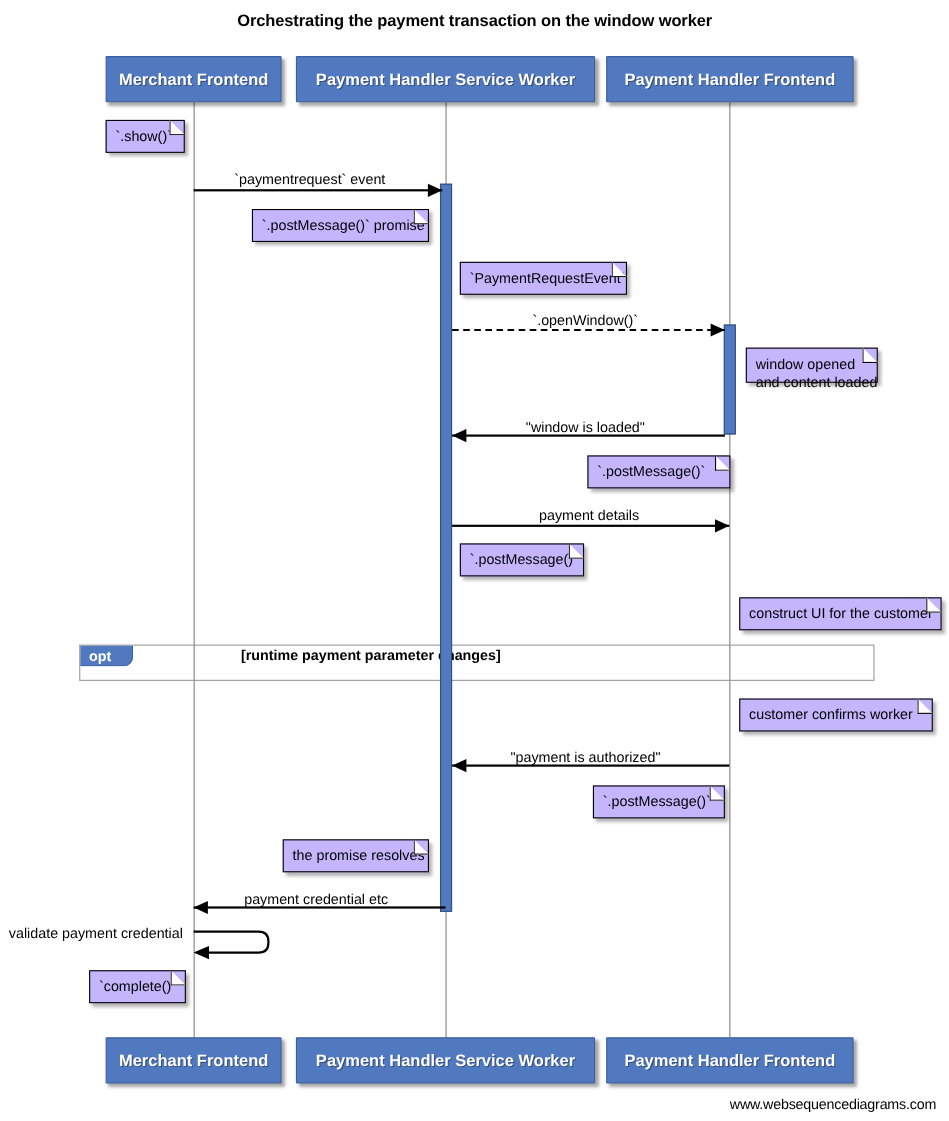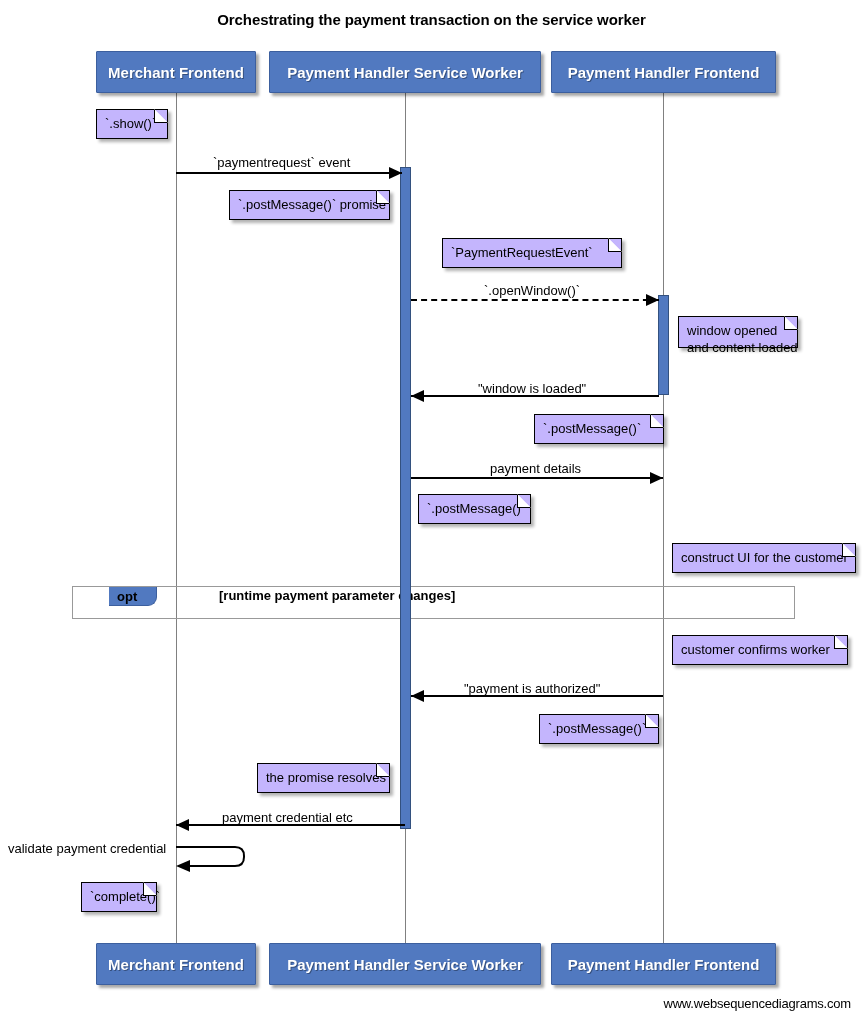--- a/index.html
+++ b/index.html
@@ -176,46 +176,45 @@
     position: absolute;
     left: 0;
     top: 0;
     height: 19px;
     min-width: 48px;
     background: #5179c0;
     border: 1px solid #3c5f9e;
     border-top: none;
     border-left: none;
     border-bottom-right-radius: 9px;
-    color: #000000;
+    color: #ffffff;
     font-size: 13px;
     font-weight: bold;
     display: flex;
     align-items: center;
     padding: 0 12px 0 8px;
     box-sizing: border-box;
     font-family: "Liberation Sans", sans-serif;
-    margin-left: 36px;
   }
   .fragment-guard {
     position: absolute;
     top: 1px;
     font-size: 13px;
     font-weight: bold;
     color: #000000;
     white-space: nowrap;
     font-family: "Liberation Sans", sans-serif;
   }
 </style>
 </head>
 <body>
 
 <div id="diagram-root">
 
-  <div class="diagram-title">Orchestrating the payment transaction on the service worker</div>
+  <div class="diagram-title">Orchestrating the payment transaction on the window worker</div>
 
   <div id="lifelines-layer">
       <div class="lifeline" style="left: 176px; top: 93px; height: 850px;"></div>
       <div class="lifeline" style="left: 405px; top: 93px; height: 850px;"></div>
       <div class="lifeline" style="left: 663px; top: 93px; height: 850px;"></div>
     </div>
   <div id="fragments-layer">
       <div class="fragment" style="left: 72px; top: 586px; width: 723px; height: 33px;">
         <div class="fragment-tab">opt</div>
         <div class="fragment-guard" style="left: 146px;">[runtime payment parameter changes]</div>
@@ -248,30 +247,30 @@
   <div id="self-messages-layer">
       <div class="self-loop" style="left: 176px; top: 846px;"><svg width="84" height="32" style="overflow: visible;">
           <path d="M 0 1 L 59 1 Q 68 1 68 10 L 68 11 Q 68 20 59 20 L 13 20" fill="none" stroke="#000000" stroke-width="2"></path>
           <polygon points="0,20 14,14 14,26" fill="#000000"></polygon>
         </svg></div>
       <div class="self-loop-label" style="left: 8px; top: 841px;">validate payment credential</div>
     </div>
   <div id="notes-layer">
       <div class="note" style="left: 96px; top: 109px; width: 72px; height: 30px;">`.show()`</div>
       <div class="note" style="left: 229px; top: 190px; width: 161px; height: 30px;">`.postMessage()` promise</div>
-      <div class="note" style="left: 418px; top: 238px; width: 180px; height: 30px; margin-left: 24px;">`PaymentRequestEvent`</div>
+      <div class="note" style="left: 418px; top: 238px; width: 152px; height: 30px;">`PaymentRequestEvent`</div>
       <div class="note" style="left: 678px; top: 316px; width: 120px; height: 32px;">window opened
 and content loaded</div>
       <div class="note" style="left: 534px; top: 414px; width: 130px; height: 30px;">`.postMessage()`</div>
       <div class="note" style="left: 418px; top: 494px; width: 113px; height: 30px;">`.postMessage()`</div>
       <div class="note" style="left: 672px; top: 543px; width: 184px; height: 30px;">construct UI for the customer</div>
       <div class="note" style="left: 672px; top: 635px; width: 176px; height: 30px;">customer confirms worker</div>
       <div class="note" style="left: 539px; top: 714px; width: 120px; height: 30px;">`.postMessage()`</div>
       <div class="note" style="left: 257px; top: 763px; width: 133px; height: 30px;">the promise resolves</div>
-      <div class="note" style="left: 81px; top: 882px; width: 76px; height: 30px;">`complete()`</div>
+      <div class="note" style="left: 81px; top: 882px; width: 88px; height: 30px;">`complete()`</div>
     </div>
   <div id="participants-layer">
       <div class="participant" style="left: 96px; top: 51px; width: 160px;">Merchant Frontend</div>
       <div class="participant" style="left: 269px; top: 51px; width: 272px;">Payment Handler Service Worker</div>
       <div class="participant" style="left: 551px; top: 51px; width: 225px;">Payment Handler Frontend</div>
       <div class="participant" style="left: 96px; top: 943px; width: 160px;">Merchant Frontend</div>
       <div class="participant" style="left: 269px; top: 943px; width: 272px;">Payment Handler Service Worker</div>
       <div class="participant" style="left: 551px; top: 943px; width: 225px;">Payment Handler Frontend</div>
     </div>
 

